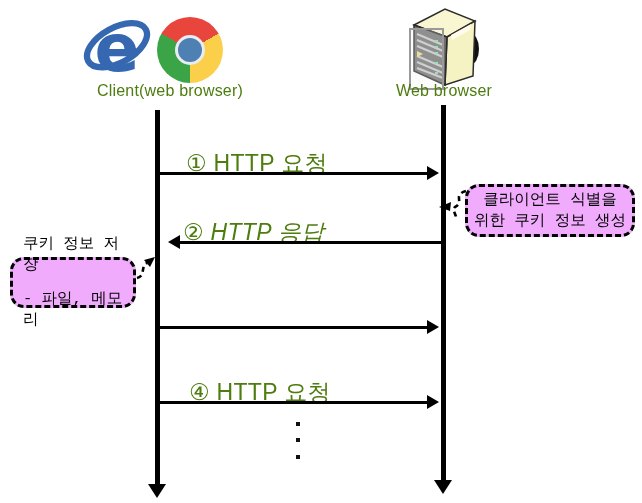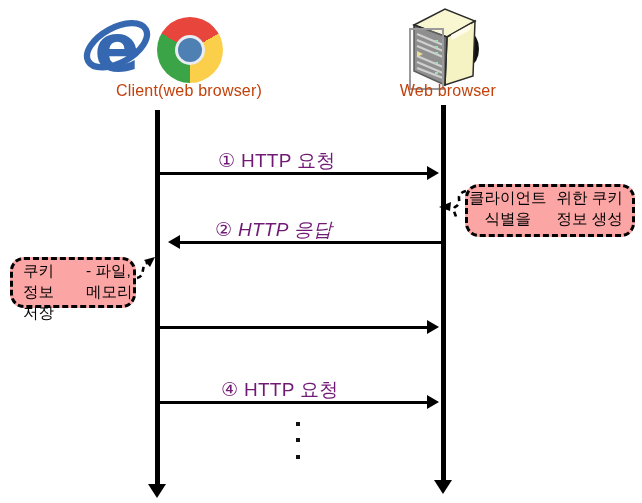--- a/index.html
+++ b/index.html
@@ -6,21 +6,21 @@
   html,body { background:#fff; }
   body { font-family:"Liberation Sans","DejaVu Sans",sans-serif; }
   .canvas {
     position:relative; width:642px; height:503px; background:#fff;
     overflow:hidden; color:#1b1b1b;
   }
   .abs { position:absolute; }
 
   
   .actor-label {
-    position:absolute; font-size:16px; color:#c2410c; text-align:right;
+    position:absolute; font-size:16px; color:#4d7c0f; text-align:center;
     letter-spacing:0.2px; white-space:nowrap;
   }
 
   
   .lifeline { position:absolute; width:5px; background:#000; }
   .lifeline-head {
     position:absolute; width:0; height:0;
     border-left:9px solid transparent; border-right:9px solid transparent;
     border-top:14px solid #000;
   }
@@ -31,30 +31,29 @@
     position:absolute; width:0; height:0;
     border-top:7px solid transparent; border-bottom:7px solid transparent;
     border-left:12px solid #000;
   }
   .msg-head-left {
     position:absolute; width:0; height:0;
     border-top:7px solid transparent; border-bottom:7px solid transparent;
     border-right:12px solid #000;
   }
   .msg-label {
-    position:absolute; font-size:19px; color:#701a75; white-space:nowrap;
+    position:absolute; font-size:23px; color:#4d7c0f; white-space:nowrap;
     letter-spacing:0.3px;
-    margin-left:32px;
   }
 
   
   .note {
     position:absolute; border:3px dashed #000; border-radius:14px;
-    background:#fca5a5; color:#000; font-size:15.5px; line-height:21px;
-    display:flex; flex-direction:row; justify-content:center;
+    background:#f0abfc; color:#000; font-size:15.5px; line-height:21px;
+    display:flex; flex-direction:column; justify-content:center;font-family:Liberation Mono, monospace;
   }
   .note.center { text-align:center; }
   .note.left-align { text-align:left; padding-left:10px; }
 
   
   .chrome {
     position:absolute; border-radius:50%;
     background:conic-gradient(from 60deg, #fccf4b 0 120deg, #3ba447 120deg 240deg, #e8453c 240deg 360deg);
     display:flex; align-items:center; justify-content:center;
   }

